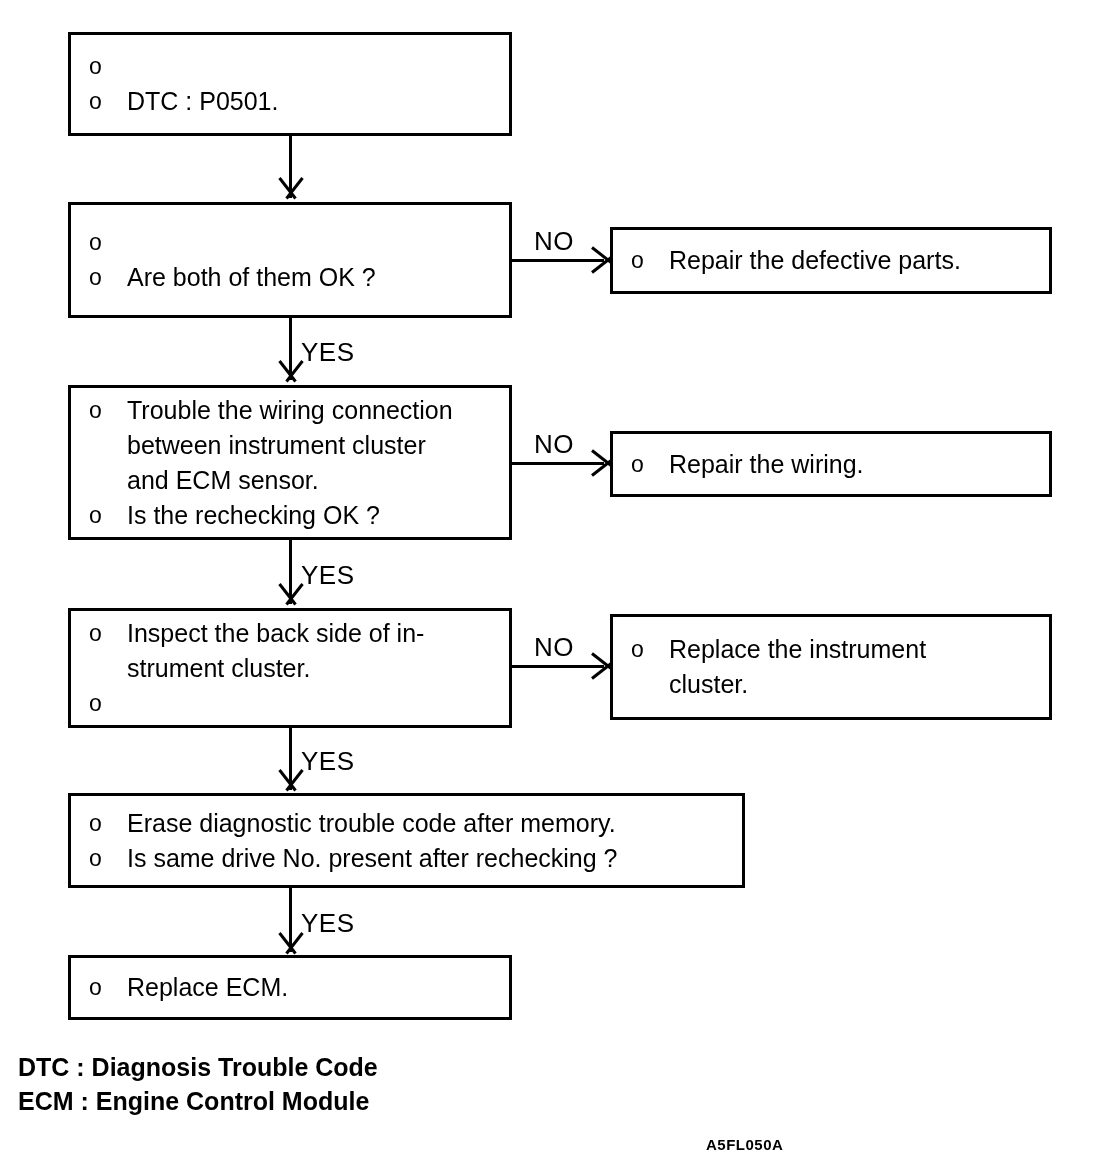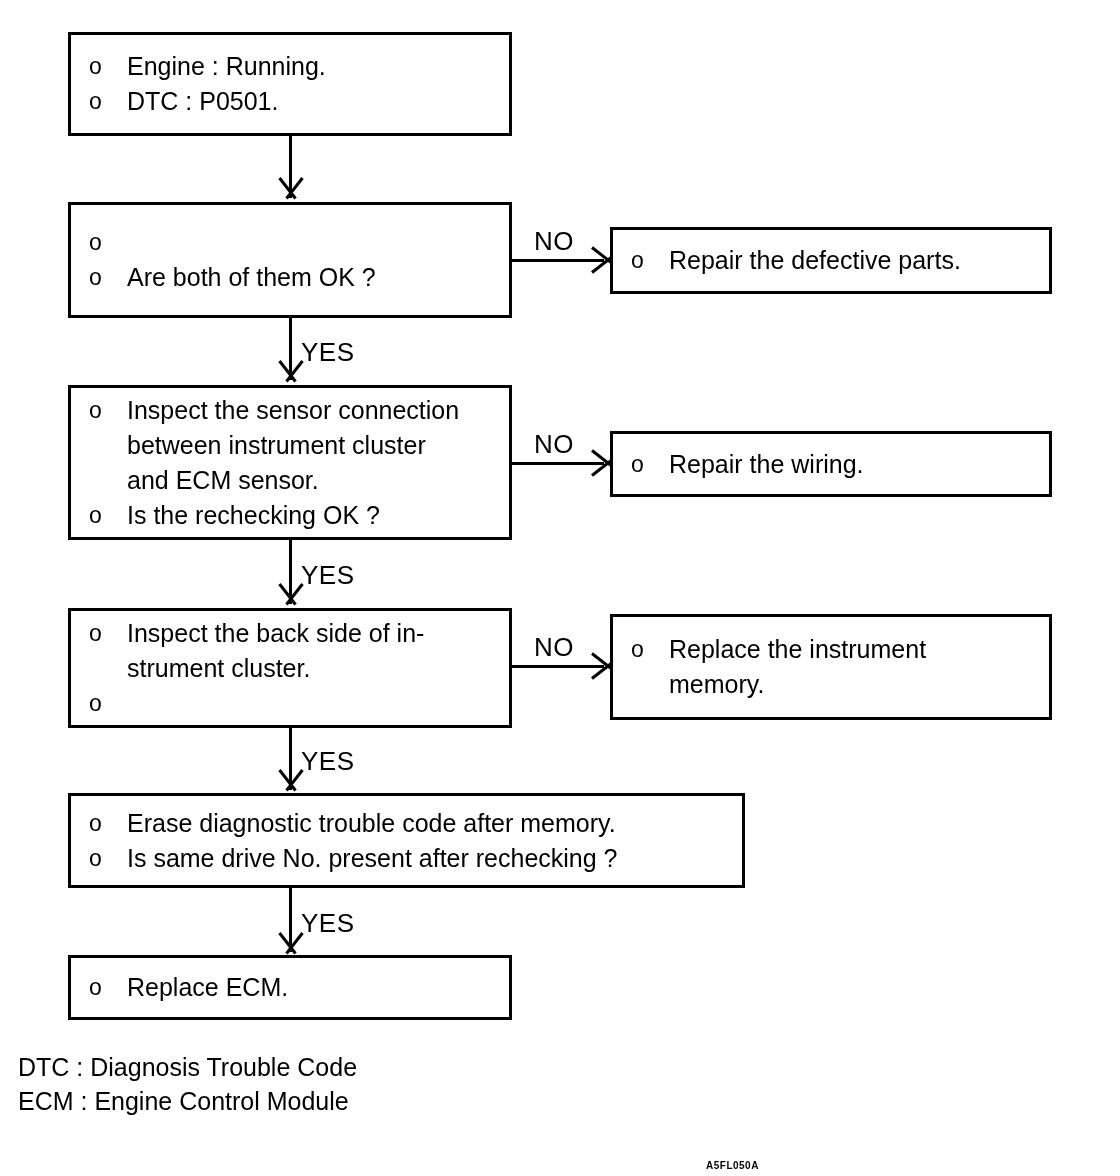--- a/index.html
+++ b/index.html
@@ -122,35 +122,33 @@
   .legend {
     position: absolute;
     font-size: 25px;
     line-height: 34px;
   }
   .legend-line { white-space: pre; }
 
   
   .figure-code {
     position: absolute;
-    font-size: 10px;
+    font-size: 15px;
     font-weight: bold;
     letter-spacing: 0.5px;
-    margin-top: 24px;
   }
 </style>
 </head>
 <body>
 
 <div id="flowchart-root">
 
   <div class="box" style="left:68px; top:32px; width:444px; height:104px;">
     <div class="box-line">
       <span class="bullet">o</span>
-      <span class="box-text">Engine : Running.</span>
     </div>
     <div class="box-line">
       <span class="bullet">o</span>
       <span class="box-text">DTC : P0501.</span>
     </div>
   </div>
 
   <div class="vline" style="left:289px; top:136px; height:62px;"></div>
   <div class="arrow-down" style="left:271px; top:178px;"></div>
 
@@ -175,21 +173,21 @@
     </div>
   </div>
 
   <div class="vline" style="left:289px; top:318px; height:62px;"></div>
   <div class="arrow-down" style="left:271px; top:361px;"></div>
   <div class="edge-label" style="left:301px; top:339px;">YES</div>
 
   <div class="box" style="left:68px; top:385px; width:444px; height:155px;">
     <div class="box-line">
       <span class="bullet">o</span>
-      <span class="box-text">Inspect the sensor connection
+      <span class="box-text">Trouble the wiring connection
 between instrument cluster
 and ECM sensor.</span>
     </div>
     <div class="box-line">
       <span class="bullet">o</span>
       <span class="box-text">Is the rechecking OK ?</span>
     </div>
   </div>
 
   <div class="hline" style="left:512px; top:462px; width:92px;"></div>
@@ -219,21 +217,21 @@
   </div>
 
   <div class="hline" style="left:512px; top:665px; width:92px;"></div>
   <div class="arrow-right" style="left:592px; top:645px;"></div>
   <div class="edge-label" style="left:534px; top:634px;">NO</div>
 
   <div class="box" style="left:610px; top:614px; width:442px; height:106px;">
     <div class="box-line">
       <span class="bullet">o</span>
       <span class="box-text">Replace the instrument
-memory.</span>
+cluster.</span>
     </div>
   </div>
 
   <div class="vline" style="left:289px; top:728px; height:62px;"></div>
   <div class="arrow-down" style="left:271px; top:770px;"></div>
   <div class="edge-label" style="left:301px; top:748px;">YES</div>
 
   <div class="box" style="left:68px; top:793px; width:677px; height:95px;">
     <div class="box-line">
       <span class="bullet">o</span>
@@ -249,20 +247,20 @@
   <div class="arrow-down" style="left:271px; top:933px;"></div>
   <div class="edge-label" style="left:301px; top:910px;">YES</div>
 
   <div class="box" style="left:68px; top:955px; width:444px; height:65px;">
     <div class="box-line">
       <span class="bullet">o</span>
       <span class="box-text">Replace ECM.</span>
     </div>
   </div>
 
-  <div class="legend" style="left:18px; top:1050px;">
+  <div class="legend" style="left:18px; top:1050px;font-weight:bold;">
     <div class="legend-line">DTC : Diagnosis Trouble Code</div>
     <div class="legend-line">ECM : Engine Control Module</div>
   </div>
 
   <div class="figure-code" style="left:706px; top:1136px;">A5FL050A</div>
 
 </div>
 
 </body></html>

